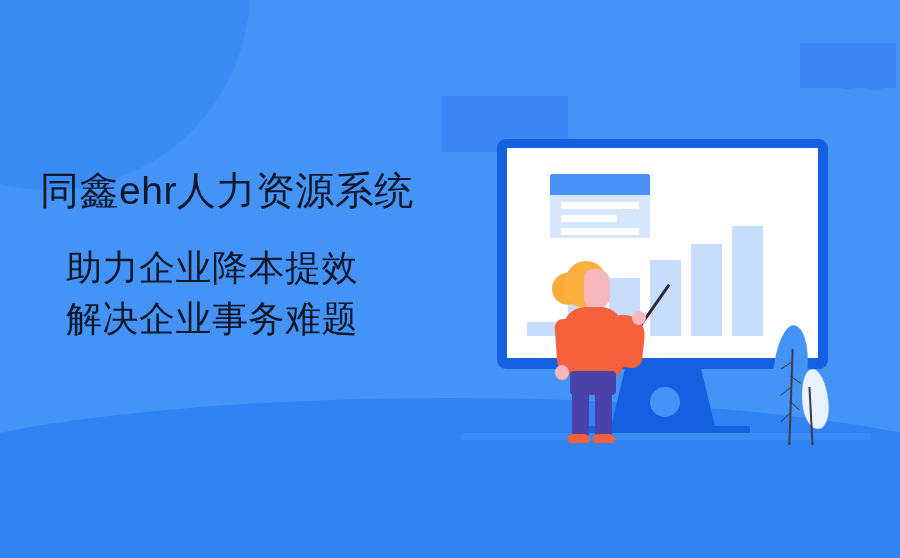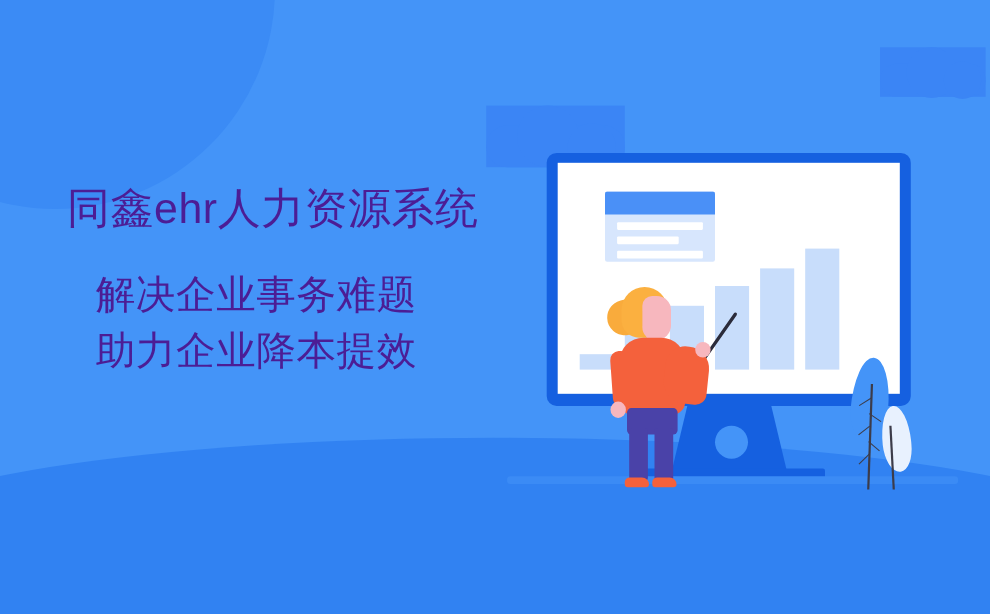--- a/index.html
+++ b/index.html
@@ -323,25 +323,25 @@
       <div class="puff p2"></div>
     </div>
 
     <div class="cloud" id="cloud-right" style="background: rgb(59, 133, 245);">
       <div class="base"></div>
       <div class="puff p1"></div>
       <div class="puff p2"></div>
     </div>
   </div>
 
-  <div id="text-block" style="color: #4c1d95; margin-left: 21px;">
+  <div id="text-block" style="color: #0f172a;">
     <div id="headline">同鑫ehr人力资源系统</div>
     <div id="subline">
+      <div>助力企业降本提效</div>
       <div>解决企业事务难题</div>
-      <div>助力企业降本提效</div>
     </div>
   </div>
 
   <div id="monitor">
     <div id="monitor-frame" style="background: rgb(21, 96, 224);"></div>
 
     <div id="monitor-screen" style="background: rgb(255, 255, 255);">
 
       <div id="bar-chart">
           <div class="bar" style="left: 20px; height: 14px; width: 31px; background: rgb(200, 221, 251);"></div>

